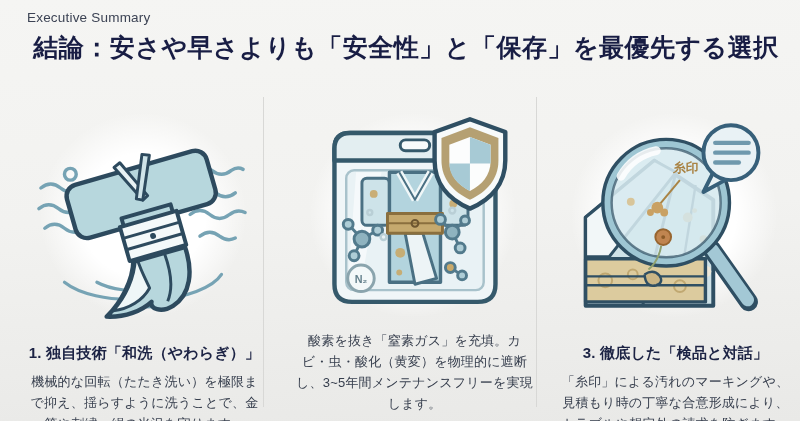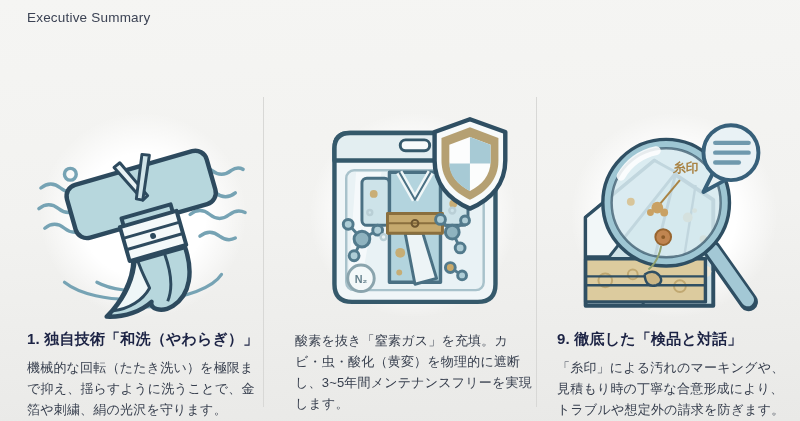--- a/index.html
+++ b/index.html
@@ -1,20 +1,21 @@
 <!DOCTYPE html>
 <html><head>
 <meta charset="utf-8">
 <style>
   * { margin:0; padding:0; box-sizing:border-box; }
   html,body { width:800px; height:421px; }
   body { font-family:"Liberation Sans","DejaVu Sans",sans-serif; }
   .slide {
     position:relative; width:800px; height:421px; overflow:hidden;
     background:linear-gradient(178deg,#f5f5f3 0%,#f2f2f0 50%,#e9e9e7 100%);
+    text-align:center;
   }
   .eyebrow {
     position:absolute; left:27px; top:10px;
     font-size:13.5px; font-weight:500; color:#3c4354; letter-spacing:.2px;
   }
   .page-title {
     position:absolute; left:26px; top:31px; width:760px;
     font-size:25px; font-weight:800; color:#181d44; letter-spacing:.5px;
   }
   .divider {
@@ -25,34 +26,35 @@
   .col { position:absolute; top:108px; }
   .col.c1 { left:24px;  width:238px; }
   .col.c2 { left:292px; width:242px; }
   .col.c3 { left:554px; width:240px; }
   .illus {
     width:216px; height:214px; margin:0 auto;
     background:radial-gradient(closest-side,#ffffff 58%,rgba(255,255,255,0) 96%);
   }
   .illus svg { width:216px; height:214px; display:block; }
   .feature-heading {
-    margin-top:8px; padding-left:3px;
+    margin-top:22px; padding-left:3px;
     font-size:15px; font-weight:700; color:#1c2344; letter-spacing:.2px;
   }
   .feature-body {
     margin-top:8px; padding-left:3px;
     font-size:13px; line-height:1.62; color:#363e4d; letter-spacing:.2px;
   }
 </style>
 </head>
 <body>
 
 <div class="slide">
 
   <div class="eyebrow">Executive Summary</div>
+  <h1 class="page-title">結論：安さや早さよりも「安全性」と「保存」を最優先する選択</h1>
 
   <div class="divider d1"></div>
   <div class="divider d2"></div>
 
   <div class="col c1">
     <div class="illus">
       <svg viewBox="0 0 220 215">
 
         <g fill="none" stroke="#76a3b4" stroke-width="3.5" stroke-linecap="round">
           <path d="M6 80 Q16 72 26 80 Q36 88 46 80 Q52 76 58 79"></path>
@@ -225,17 +227,17 @@
           <path d="M150 64 L140 84 L162 72 Z" fill="#e9f2f5" stroke="#37607a" stroke-width="4" stroke-linejoin="round"></path>
           <circle cx="168" cy="44" r="28" fill="#e9f2f5" stroke="#37607a" stroke-width="4"></circle>
           <g stroke="#6f99ad" stroke-width="4.5" stroke-linecap="round">
             <line x1="152" y1="34" x2="186" y2="34"></line>
             <line x1="152" y1="44" x2="186" y2="44"></line>
             <line x1="152" y1="54" x2="176" y2="54"></line>
           </g>
         </g>
       </svg>
     </div>
-    <div class="feature-heading">9. 徹底した「検品と対話」</div>
+    <div class="feature-heading">3. 徹底した「検品と対話」</div>
     <div class="feature-body">「糸印」による汚れのマーキングや、見積もり時の丁寧な合意形成により、トラブルや想定外の請求を防ぎます。</div>
   </div>
 
 </div>
 
 </body></html>

